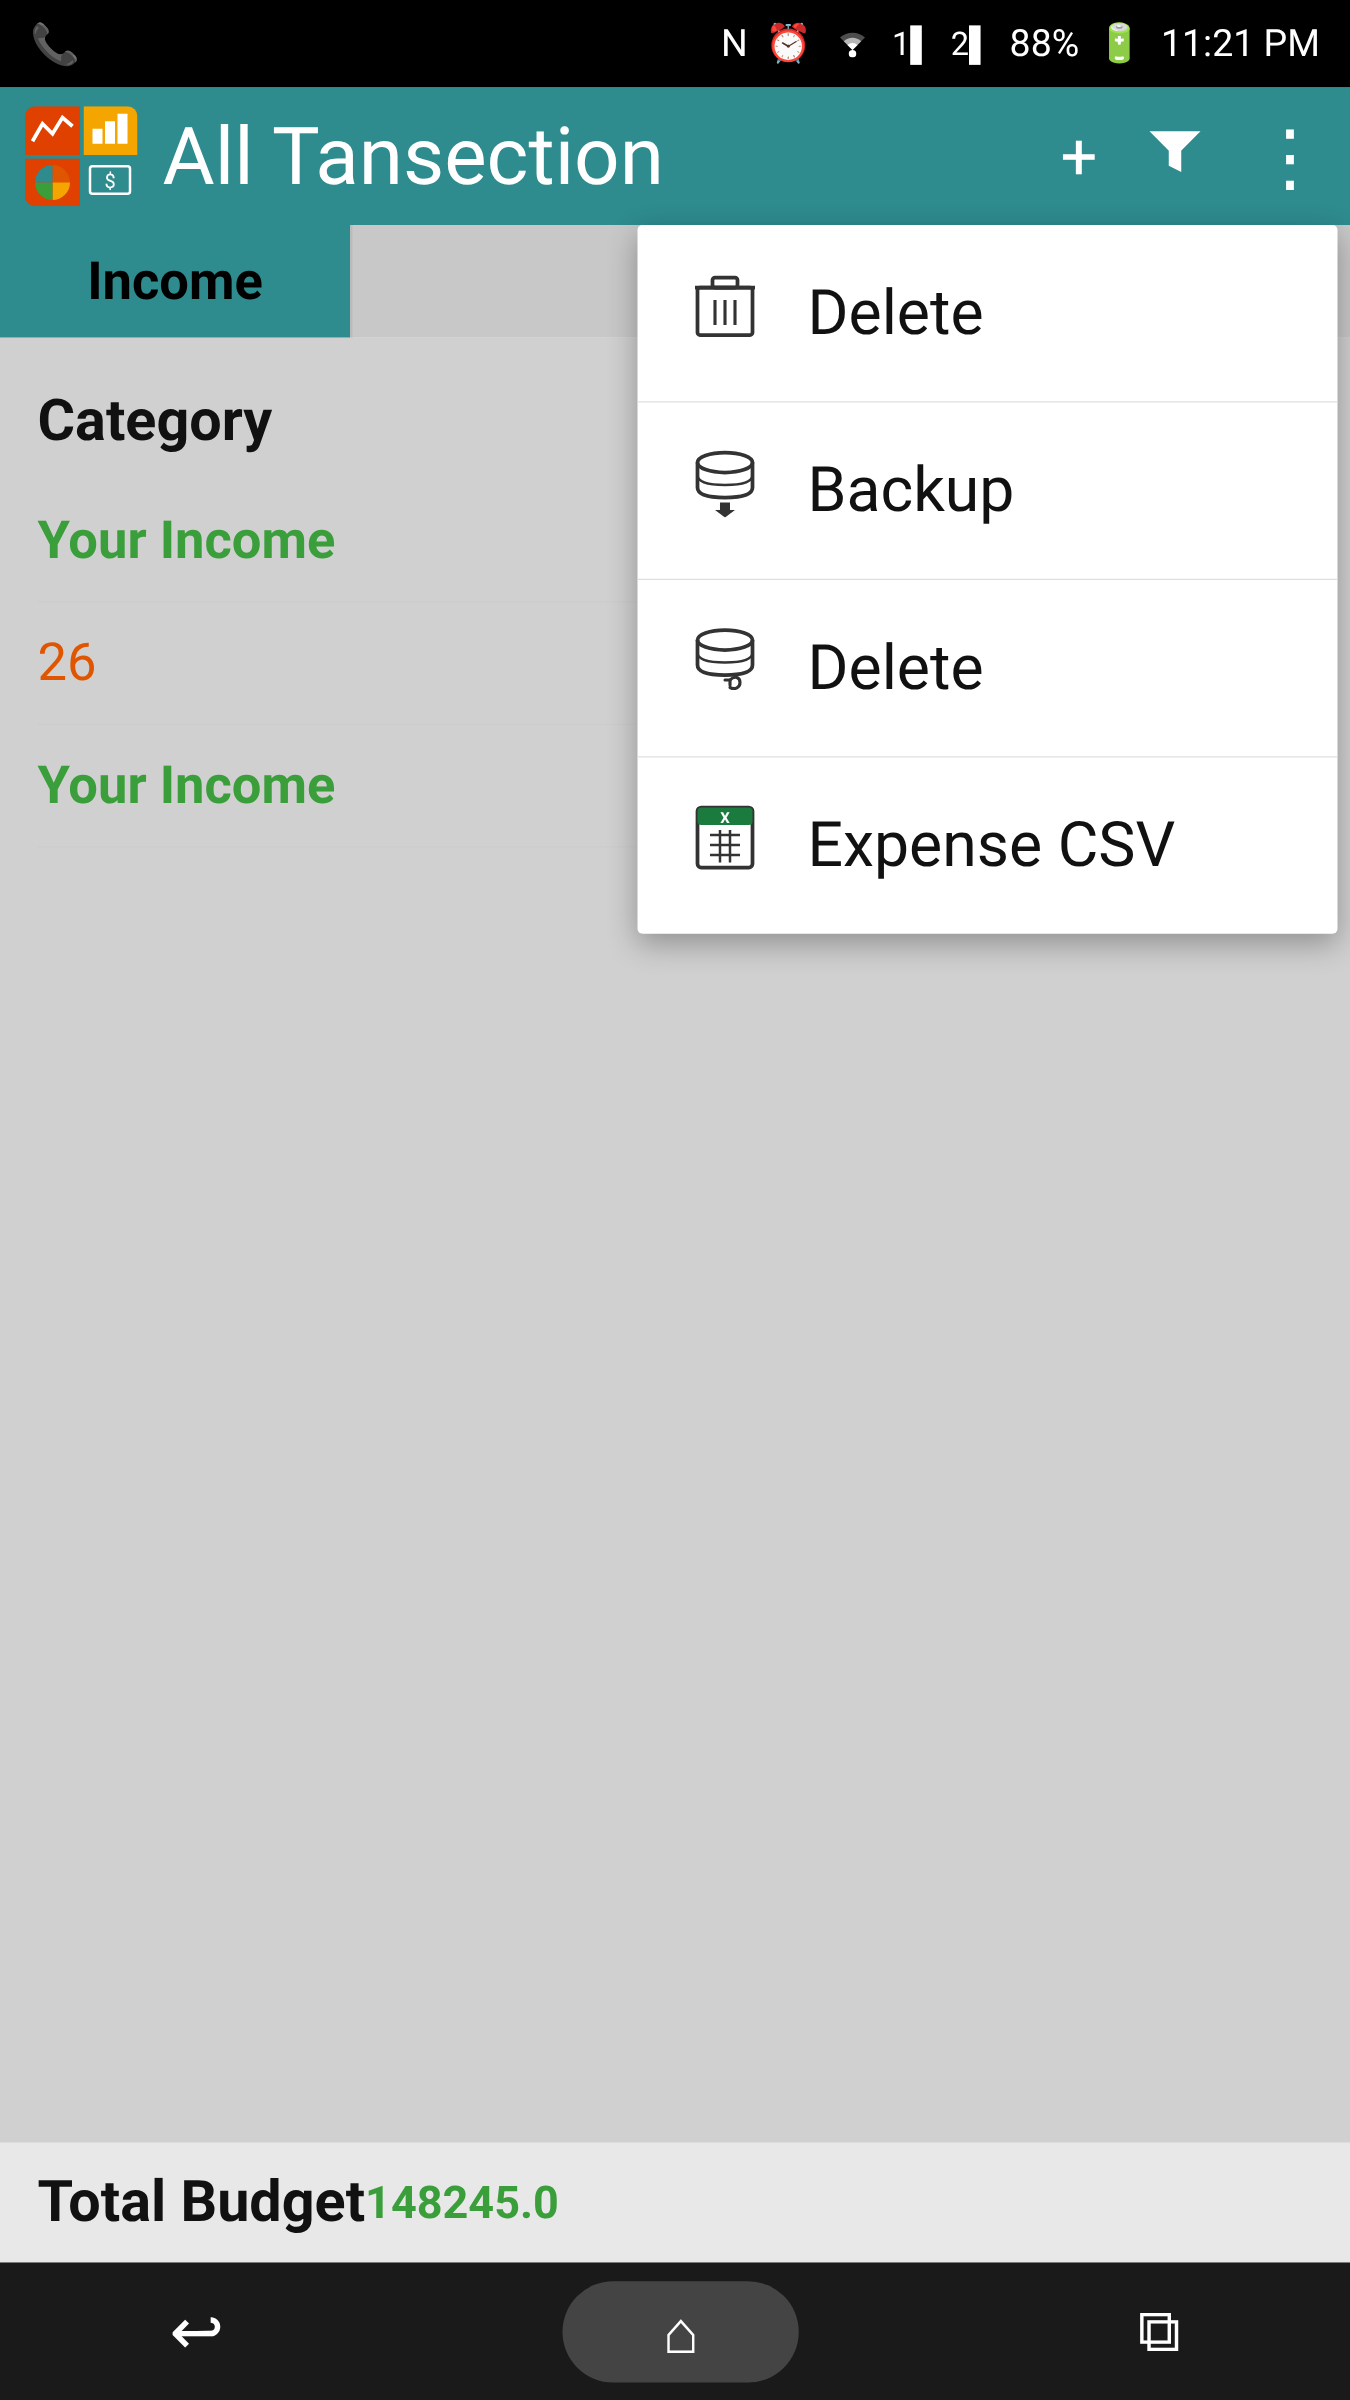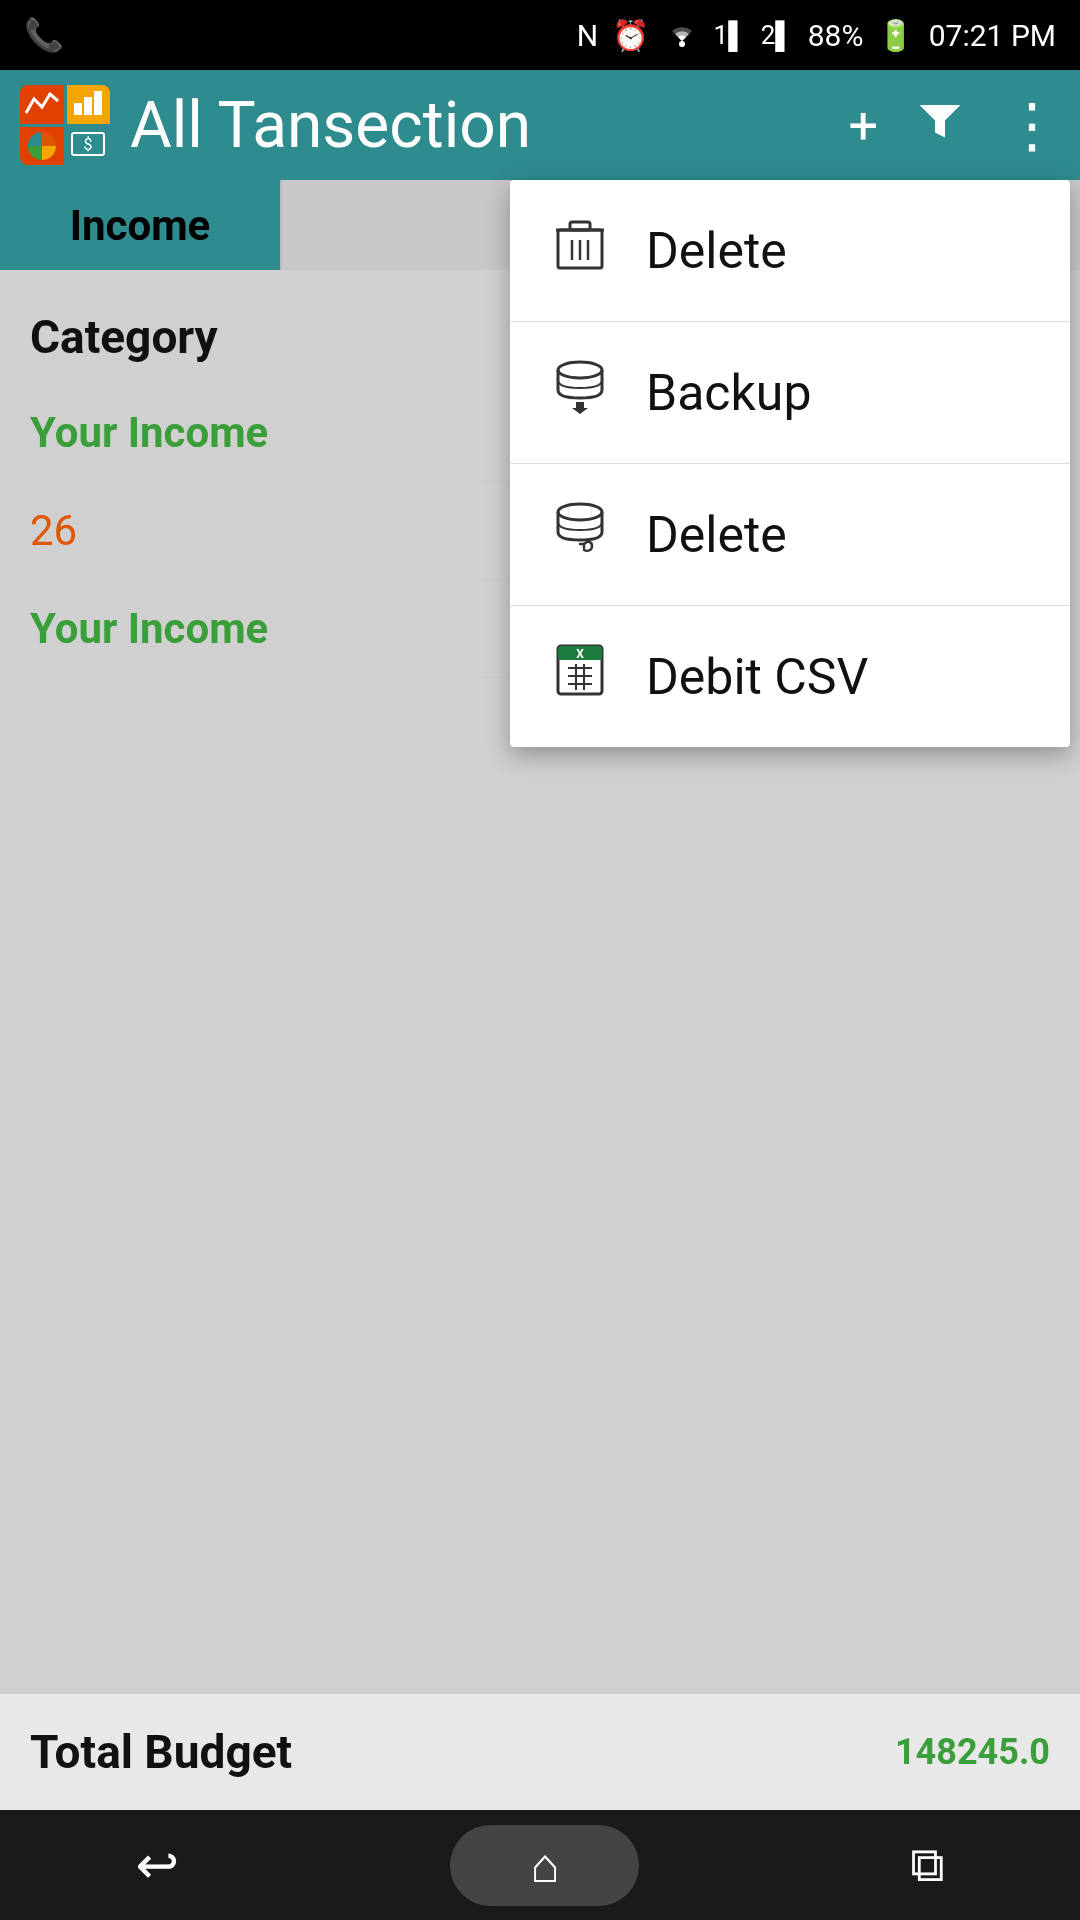--- a/index.html
+++ b/index.html
@@ -116,25 +116,24 @@
     .row-amount { font-size: 42px; margin-right: 20px; }
     .green { color: #3a9e3a; font-weight: bold; }
     .orange { color: #e05500; }
 
     
     .total-bar {
       position: absolute;
       bottom: 110px;
       left: 0;
       right: 0;
-      height: 116px;
+      height: 96px;
       background: #e8e8e8;
       display: flex;
       align-items: center;
-      justify-content: space-between;
       padding: 0 30px;
     }
     .total-label { font-size: 46px; font-weight: bold; color: #111; }
     .total-value { font-size: 36px; font-weight: bold; color: #3a9e3a; }
 
     
     .nav-bar {
       position: absolute;
       bottom: 0;
       left: 0;
@@ -200,21 +199,21 @@
         <path d="M18 24l4-4a6 6 0 00-8 0z"></path>
         <path d="M18 24l7-7a10 10 0 00-14 0z" opacity="0.6"></path>
         <path d="M18 24l10-10a15 15 0 00-20 0z" opacity="0.3"></path>
         <circle cx="18" cy="27" r="3" fill="white"></circle>
       </svg>
     </span>
     <span style="font-size:26px">1▌</span>
     <span style="font-size:26px">2▌</span>
     <span>88%</span>
     <span>🔋</span>
-    <span>07:21 PM</span>
+    <span>11:21 PM</span>
   </div>
 </div>
 
 <div class="app-bar">
   <div class="app-logo">
     <div class="logo-cell-1">
       <svg width="36" height="30" viewBox="0 0 36 30" fill="white">
         <polyline points="2,24 10,10 18,18 26,5 34,12" stroke="white" stroke-width="3" fill="none"></polyline>
       </svg>
     </div>
@@ -336,17 +335,17 @@
           <rect x="4" y="4" width="44" height="48" rx="3" stroke="#333" stroke-width="3" fill="none"></rect>
           <rect x="4" y="4" width="44" height="14" rx="3" fill="#1b7a3e"></rect>
           <text x="26" y="16" text-anchor="middle" font-size="12" fill="white" font-weight="bold">X</text>
           <line x1="14" y1="26" x2="38" y2="26" stroke="#333" stroke-width="2"></line>
           <line x1="14" y1="34" x2="38" y2="34" stroke="#333" stroke-width="2"></line>
           <line x1="14" y1="42" x2="38" y2="42" stroke="#333" stroke-width="2"></line>
           <line x1="22" y1="22" x2="22" y2="48" stroke="#333" stroke-width="2"></line>
           <line x1="30" y1="22" x2="30" y2="48" stroke="#333" stroke-width="2"></line>
         </svg>
       </span>
-      <span class="menu-label">Debit CSV</span>
+      <span class="menu-label">Expense CSV</span>
     </div>
 
   </div>
 </div>
 
 </body></html>

